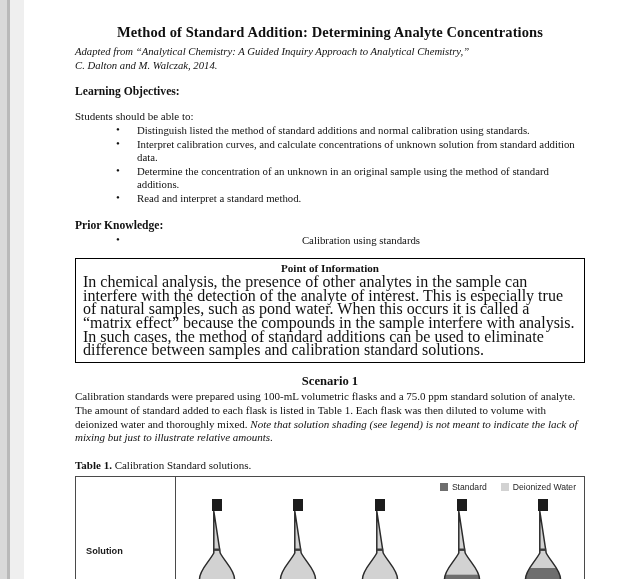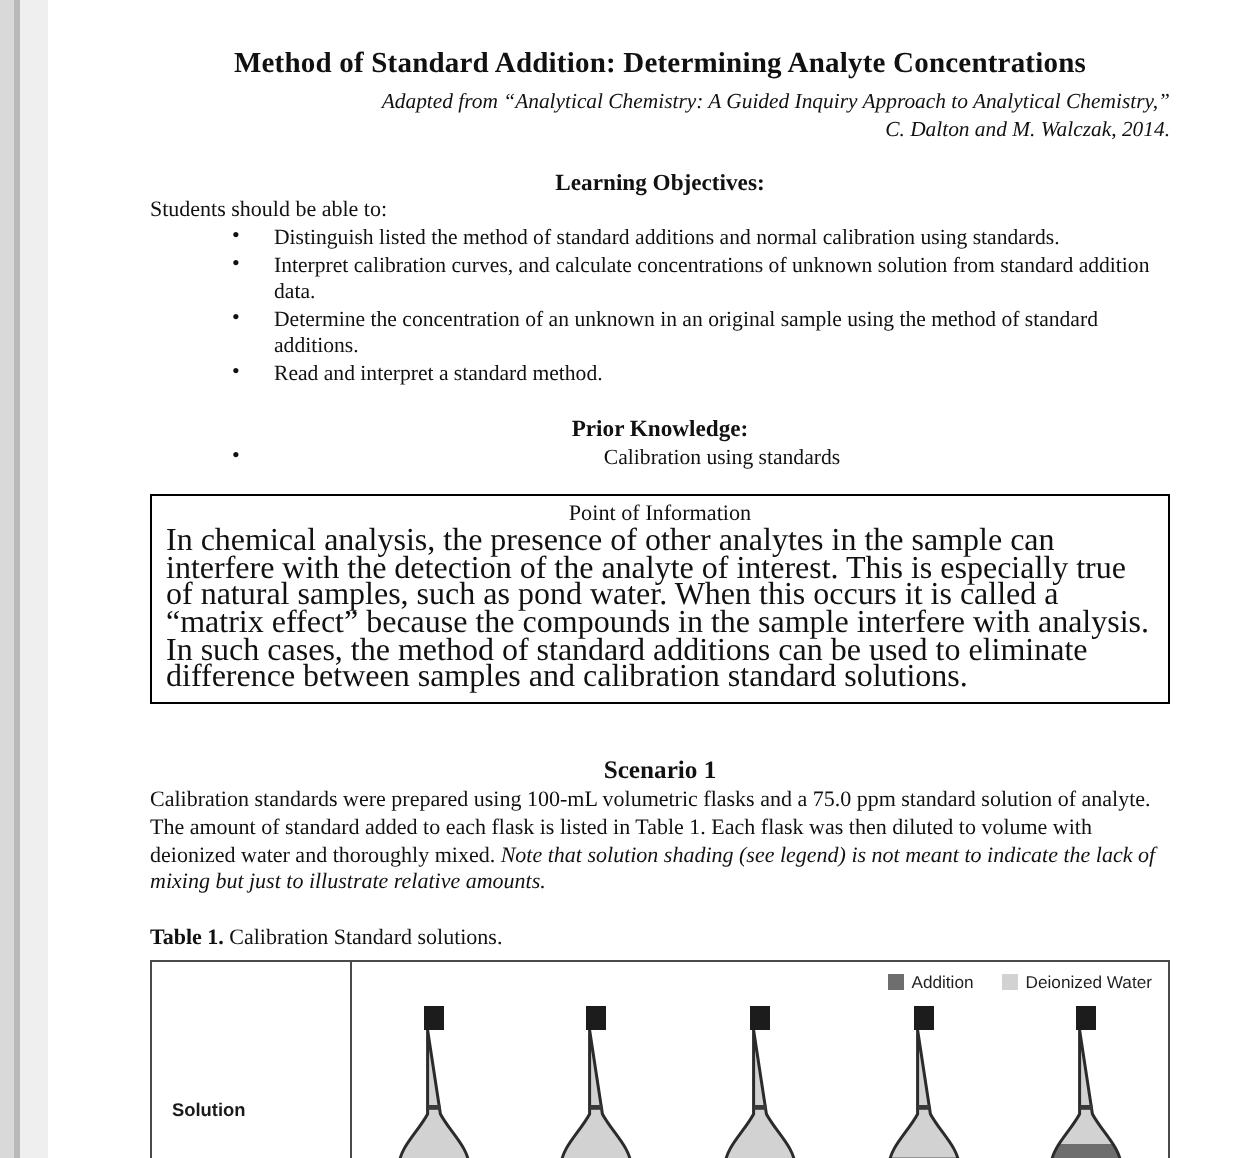--- a/index.html
+++ b/index.html
@@ -33,36 +33,35 @@
   }
 
   .doc-title {
     text-align: center;
     font-weight: bold;
     font-size: 14.5px;
     margin-top: 24px;
     letter-spacing: .1px;
   }
   .doc-sub {
-    text-align: right;
+    text-align: left;
     font-style: italic;
     font-size: 10.7px;
     line-height: 13.5px;
     margin-top: 4px;
   }
 
   .sec-head {
     font-weight: bold;
     font-size: 11.6px;
     margin-top: 13px;
-    text-align: center;
   }
   .lead-line {
     font-size: 11px;
-    margin-top: 1px;
+    margin-top: 12px;
   }
   ul.bul {
     margin: 2px 0 0 0;
     padding-left: 41px;
     list-style: none;
   }
   ul.bul li {
     font-size: 10.8px;
     line-height: 13.6px;
     position: relative;
@@ -77,35 +76,35 @@
   .pk-list li { line-height: 14px; text-align: center; }
 
   .poi-box {
     border: 1.6px solid #000;
     margin-top: 11px;
     padding: 3px 7px 5px 7px;
     box-sizing: border-box;
   }
   .poi-title {
     text-align: center;
-    font-weight: normal;
+    font-weight: bold;
     font-size: 11.1px;
     margin-bottom: 1px;
   }
   .poi-body {
     font-size: 16px;
     line-height: 13.6px;
     text-align: left;
   }
 
   .scen-title {
     text-align: center;
     font-weight: bold;
     font-size: 12.6px;
-    margin-top: 26px;
+    margin-top: 11px;
   }
   .scen-body {
     font-size: 11px;
     line-height: 13.9px;
     margin-top: 1px;
   }
   .scen-body b { font-weight: normal; }
   .scen-body i { font-style: italic; }
 
   .tbl-cap {
@@ -208,21 +207,21 @@
     <div class="tbl-cap"><b>Table 1.</b><span> Calibration Standard solutions.</span></div>
 
     <table class="tbl">
       <tbody>
           <tr>
         <td class="cell-label">Solution</td>
         <td class="flask-cell" colspan="5">
           <div class="legend">
             <span class="leg-item">
               <span class="swatch" style="background: rgb(110, 110, 110);"></span>
-              <span>Addition</span>
+              <span>Standard</span>
             </span>
             <span class="leg-item">
               <span class="swatch" style="background: rgb(210, 210, 210);"></span>
               <span>Deionized Water</span>
             </span>
           </div>
           <div class="flask-row" id="flask-row">
                 <div class="flask-slot">
                   <svg width="54" height="104" viewBox="0 0 54 104">
                     <defs>

